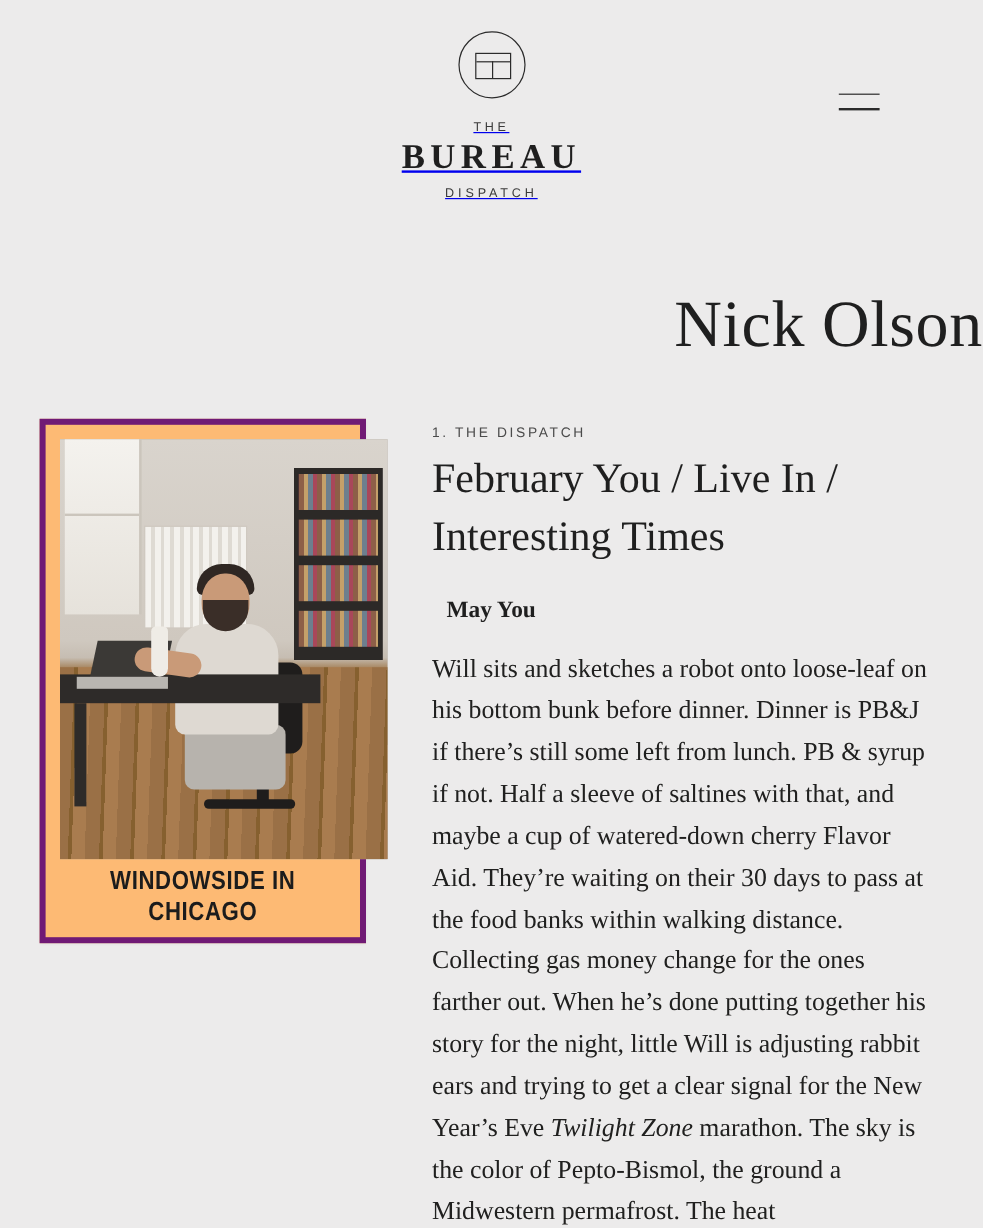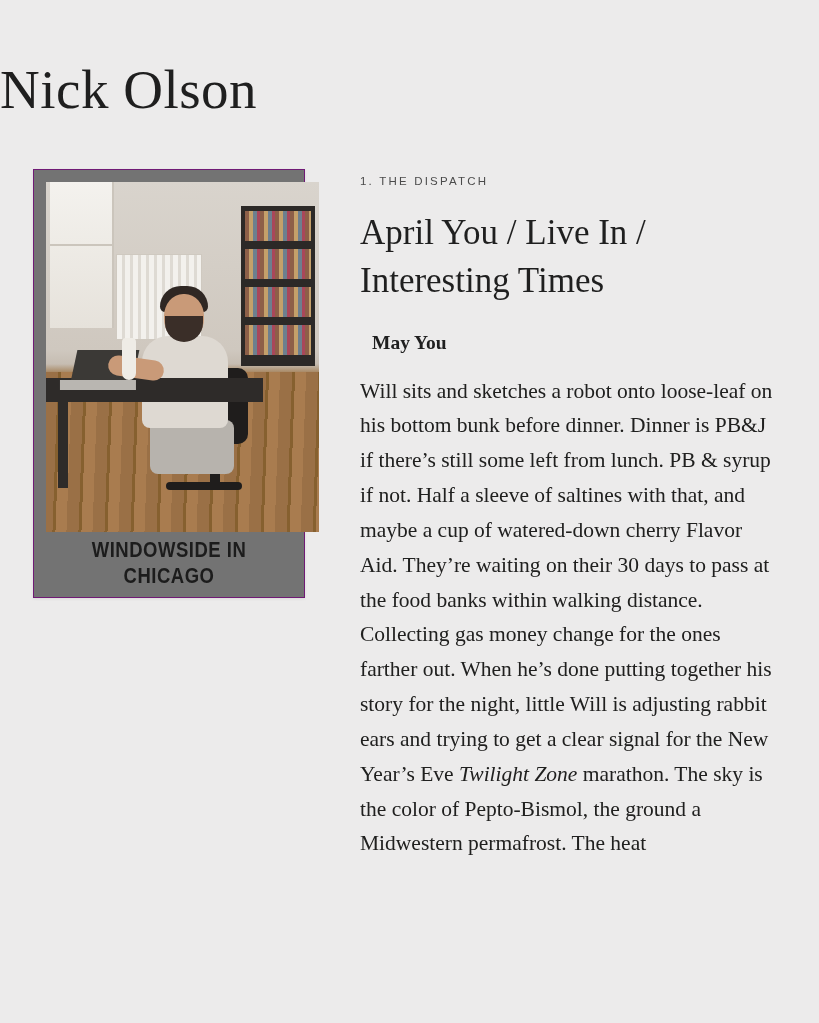--- a/index.html
+++ b/index.html
@@ -101,21 +101,21 @@
   .menu-toggle span {
     display: block;
     height: 1.4px;
     background: #2b2b2b;
     width: 100%;
   }
   .menu-toggle span + span { margin-top: 11px; }
 
   
   .entry-title {
-    text-align: left;
+    text-align: right;
     font-family: "Liberation Serif", serif;
     font-size: 55px;
     letter-spacing: 0.5px;
     color: #1f1f1f;
     margin-top: 58px;
     font-weight: 400;
   }
 
   
   .content {
@@ -129,23 +129,23 @@
     flex: 0 0 360px;
   }
   .col-right {
     flex: 1 1 auto;
     padding-right: 36px;
   }
 
   
   .polaroid {
     width: 272px;
-    background: #737373;
+    background: #fdba74;
     padding: 12px 12px 0 12px;
-    border: 1px solid #701a75;
+    border: 5px solid #701a75;
     box-shadow: 0 1px 3px rgba(0,0,0,0.07);
   }
   .photo {
     position: relative;
     width: 273px;
     height: 350px;
     overflow: hidden;
     background: #b9b3ab;
   }
   
@@ -247,21 +247,21 @@
     transform: scaleY(1.18);
   }
 
   
   .kicker {
     font-family: "Liberation Sans", sans-serif;
     font-size: 11.5px;
     letter-spacing: 2.2px;
     color: #4b4b4b;
     margin-top: 6px;
-    margin-bottom: 22px;
+    margin-bottom: 8px;
   }
   .article-title {
     font-family: "Liberation Serif", serif;
     font-size: 35px;
     line-height: 1.38;
     font-weight: 400;
     color: #1f1f1f;
     margin: 0 0 26px 0;
   }
   .section-head {
@@ -278,20 +278,36 @@
     color: #20201f;
     margin: 0;
   }
   .body-text em { }
 </style>
 </head>
 <body>
 
 <div class="page">
 
+  <div class="site-header">
+
+    <a class="logo-block" href="#">
+      <div class="logo-mark">
+        <div class="inner-rect"></div>
+      </div>
+      <div class="logo-the">THE</div>
+      <div class="logo-bureau">BUREAU</div>
+      <div class="logo-dispatch">DISPATCH</div>
+    </a>
+
+    <div class="menu-toggle">
+      <span></span>
+      <span></span>
+    </div>
+  </div>
 
   <h1 class="entry-title">Nick Olson</h1>
 
   <div class="content">
 
     <div class="col-left">
       <figure class="polaroid" style="margin:0;">
         <div class="photo">
           <div class="ph-wall"></div>
           <div class="ph-window"></div>
@@ -314,19 +330,19 @@
           <div class="ph-person-arm"></div>
           <div class="ph-vase"></div>
           <div class="ph-chair-base"></div>
         </div>
         <figcaption class="caption">WINDOWSIDE IN CHICAGO</figcaption>
       </figure>
     </div>
 
     <div class="col-right">
       <div class="kicker">1. THE DISPATCH</div>
-      <h2 class="article-title">April You / Live In / Interesting Times</h2>
+      <h2 class="article-title">February You / Live In / Interesting Times</h2>
       <h3 class="section-head">May You</h3>
       <p class="body-text"><span>Will sits and sketches a robot onto loose-leaf on his bottom bunk before dinner. Dinner is PB&amp;J if there’s still some left from lunch. PB &amp; syrup if not. Half a sleeve of saltines with that, and maybe a cup of watered-down cherry Flavor Aid. They’re waiting on their 30 days to pass at the food banks within walking distance. Collecting gas money change for the ones farther out. When he’s done putting together his story for the night, little Will is adjusting rabbit ears and trying to get a clear signal for the New Year’s Eve </span><em>Twilight Zone</em><span> marathon. The sky is the color of Pepto-Bismol, the ground a Midwestern permafrost. The heat</span></p>
     </div>
 
   </div>
 </div>
 
 </body></html>

